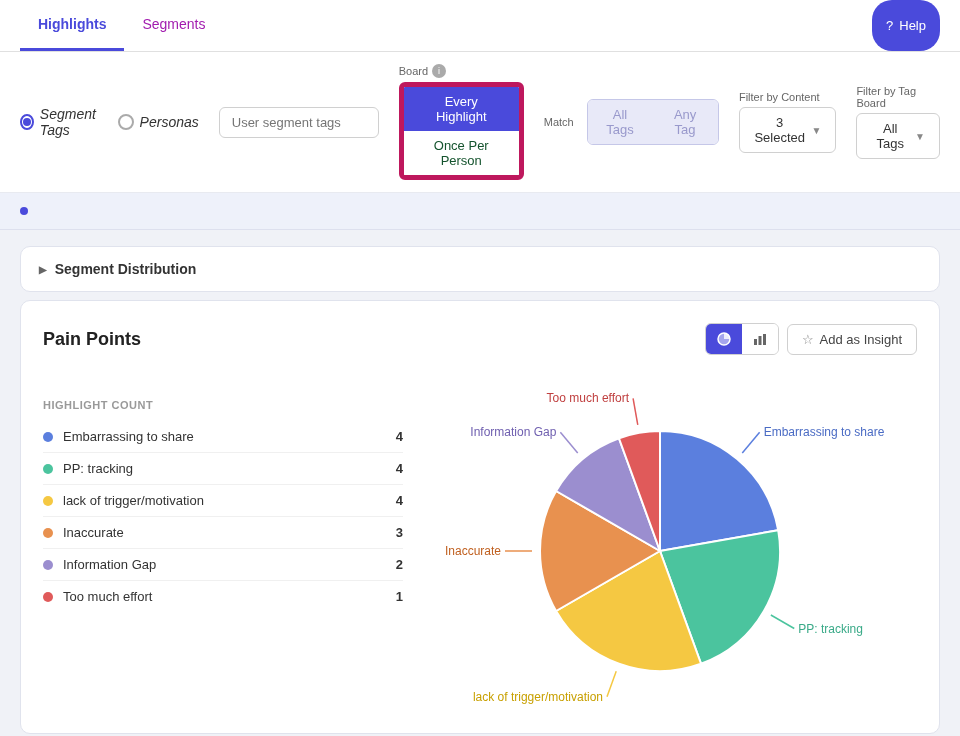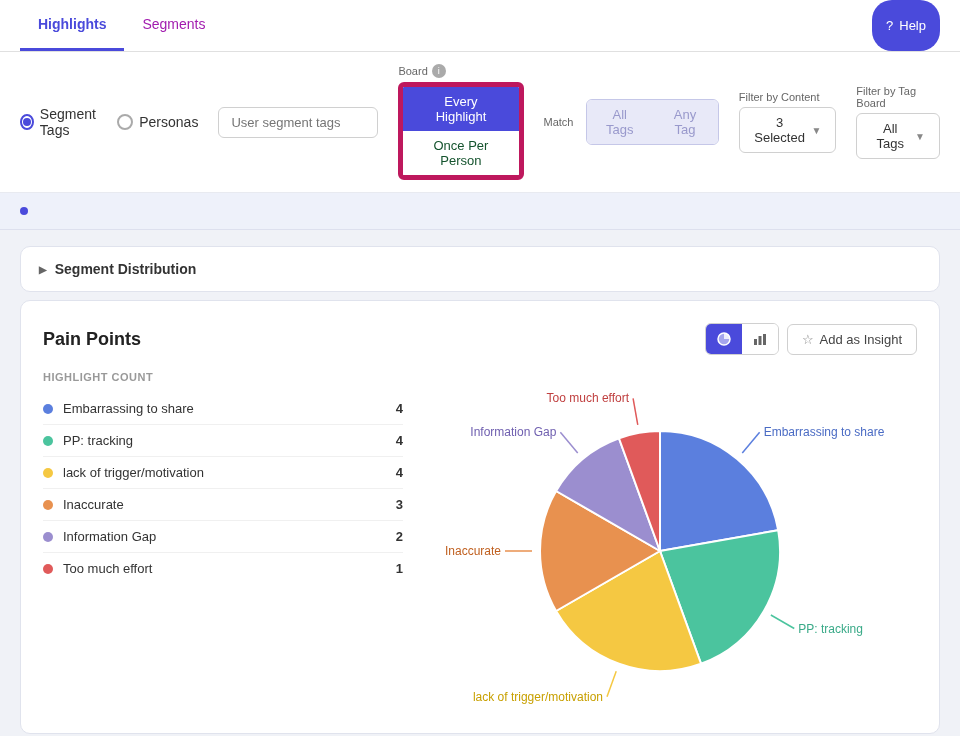--- a/index.html
+++ b/index.html
@@ -9,21 +9,21 @@
 
     
     .top-nav { background: #fff; padding: 0 20px; display: flex; justify-content: space-between; border-bottom: 1px solid #e0e0e0; }
     .nav-tabs { display: flex; gap: 0; }
     .nav-tab { padding: 16px 18px; font-size: 14px; color: #a21caf; cursor: pointer; border-bottom: 3px solid transparent; text-decoration: none; display: block; }
     .nav-tab.active { color: #4a4adb; border-bottom: 3px solid #4a4adb; font-weight: 600; }
     .help-btn { background: #4a4adb; color: #fff; border: none; border-radius: 20px; padding: 6px 14px; cursor: pointer; font-size: 13px; display: flex; align-items: center; gap: 6px; }
 
     
     .filter-bar { background: #fff; padding: 12px 20px; border-bottom: 1px solid #e8eaf0; display: flex; align-items: center; gap: 20px; }
-    .radio-group { display: flex; align-items: center; gap: 4px; }
+    .radio-group { display: flex; align-items: center; gap: 4px; font-style: italic; }
     .radio-item { display: flex; align-items: center; gap: 6px; cursor: pointer; font-size: 14px; }
     .radio-circle { width: 16px; height: 16px; border-radius: 50%; border: 2px solid #4a4adb; display: flex; align-items: center; justify-content: center; }
     .radio-circle.filled::after { content: ''; width: 8px; height: 8px; background: #4a4adb; border-radius: 50%; }
     .radio-circle.empty { border-color: #aaa; }
 
     .filter-group { display: flex; flex-direction: column; gap: 4px; }
     .filter-label { font-size: 11px; color: #666; display: flex; align-items: center; gap: 4px; }
     .info-icon { width: 14px; height: 14px; background: #aaa; border-radius: 50%; display: inline-flex; align-items: center; justify-content: center; color: #fff; font-size: 9px; }
 
     .segment-input { border: 1px solid #d0d0d0; border-radius: 6px; padding: 7px 12px; font-size: 13px; width: 160px; color: #999; outline: none; }
@@ -55,21 +55,21 @@
     .section-title { font-size: 18px; font-weight: 700; color: #222; }
     .section-actions { display: flex; align-items: center; gap: 8px; }
     .chart-toggle { display: flex; border-radius: 6px; overflow: hidden; border: 1px solid #d0d0d0; }
     .chart-toggle-btn { padding: 7px 10px; cursor: pointer; border: none; background: #fff; color: #666; display: flex; align-items: center; }
     .chart-toggle-btn.active { background: #4a4adb; color: #fff; }
     .add-insight-btn { border: 1px solid #d0d0d0; border-radius: 6px; padding: 7px 14px; font-size: 13px; cursor: pointer; background: #fff; color: #444; display: flex; align-items: center; gap: 6px; }
     .star-icon { color: #888; }
 
     
     .highlight-count-label { font-size: 11px; font-weight: 700; color: #999; letter-spacing: 0.5px; margin-bottom: 10px; text-transform: uppercase; }
-    .data-table { width: 360px; }
+    .data-table { width: 360px; margin-top: 28px; }
     .data-row { display: flex; align-items: center; justify-content: space-between; padding: 8px 0; border-bottom: 1px solid #f0f0f0; }
     .data-row:last-child { border-bottom: none; }
     .row-left { display: flex; align-items: center; gap: 10px; }
     .color-dot { width: 10px; height: 10px; border-radius: 50%; flex-shrink: 0; }
     .row-label { font-size: 13px; color: #333; }
     .row-count { font-size: 13px; font-weight: 600; color: #333; }
 
     
     .content-area { display: flex; gap: 20px; }
     .chart-area { flex: 1; display: flex; align-items: center; justify-content: center; padding-top: 20px; }

